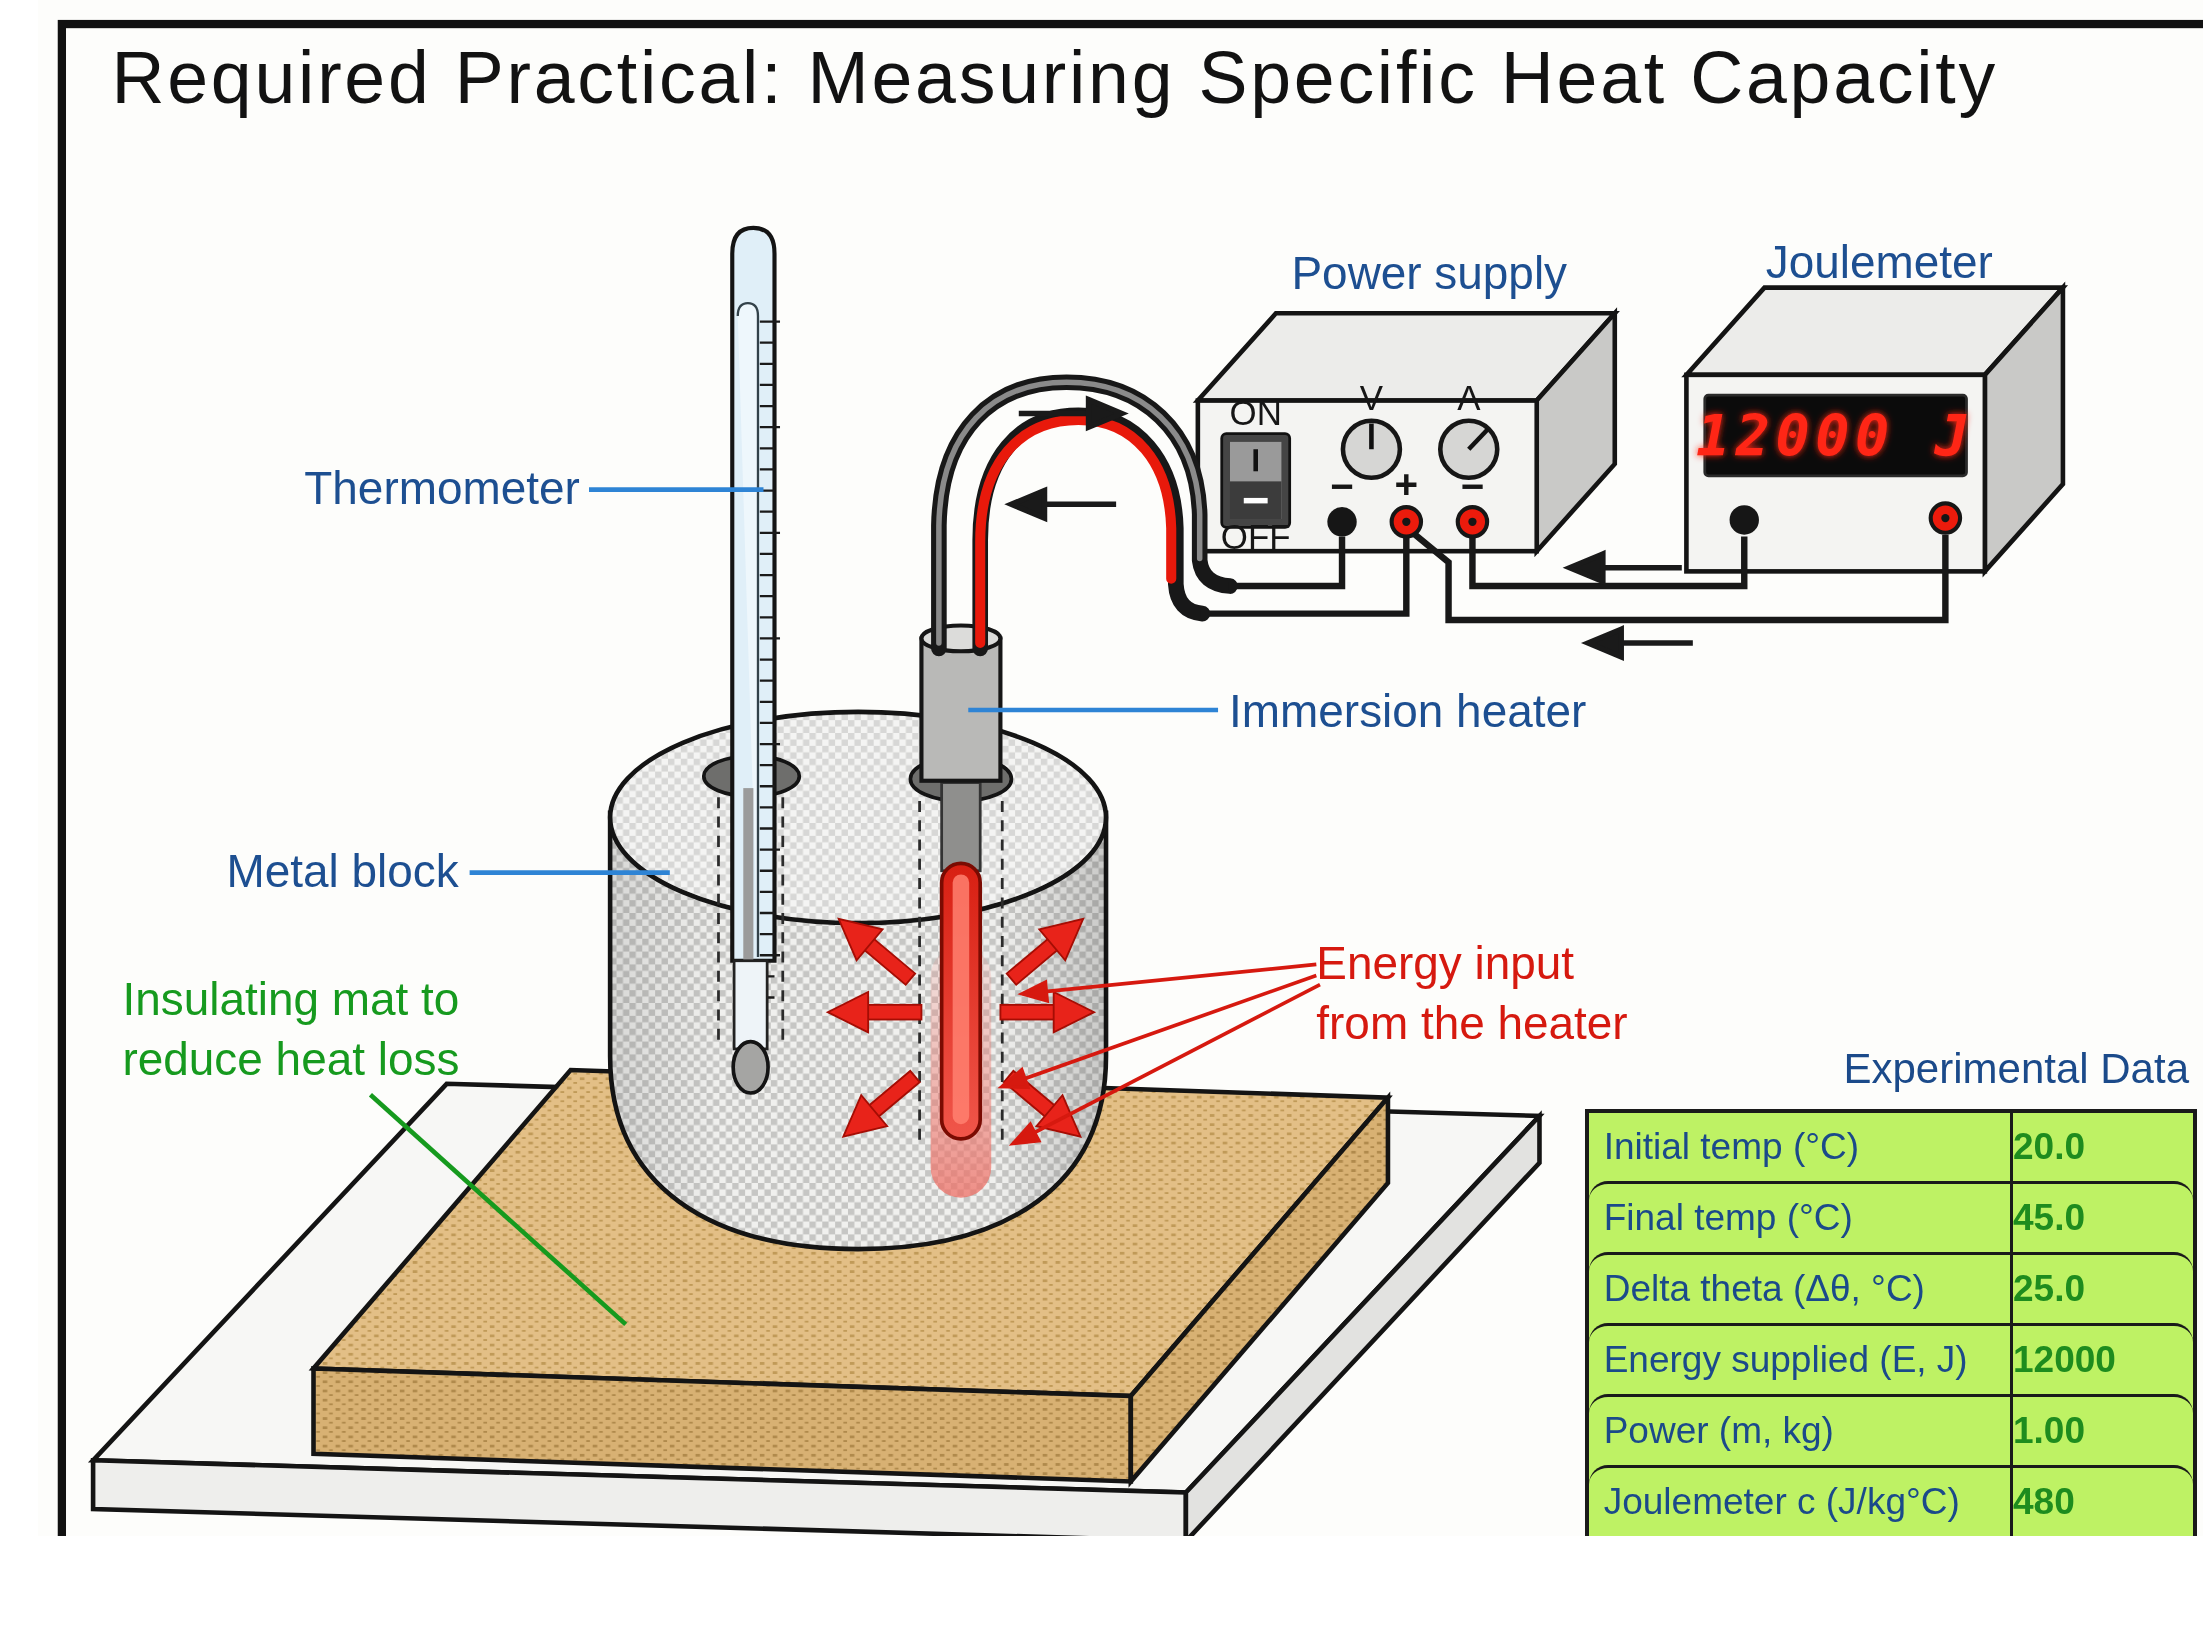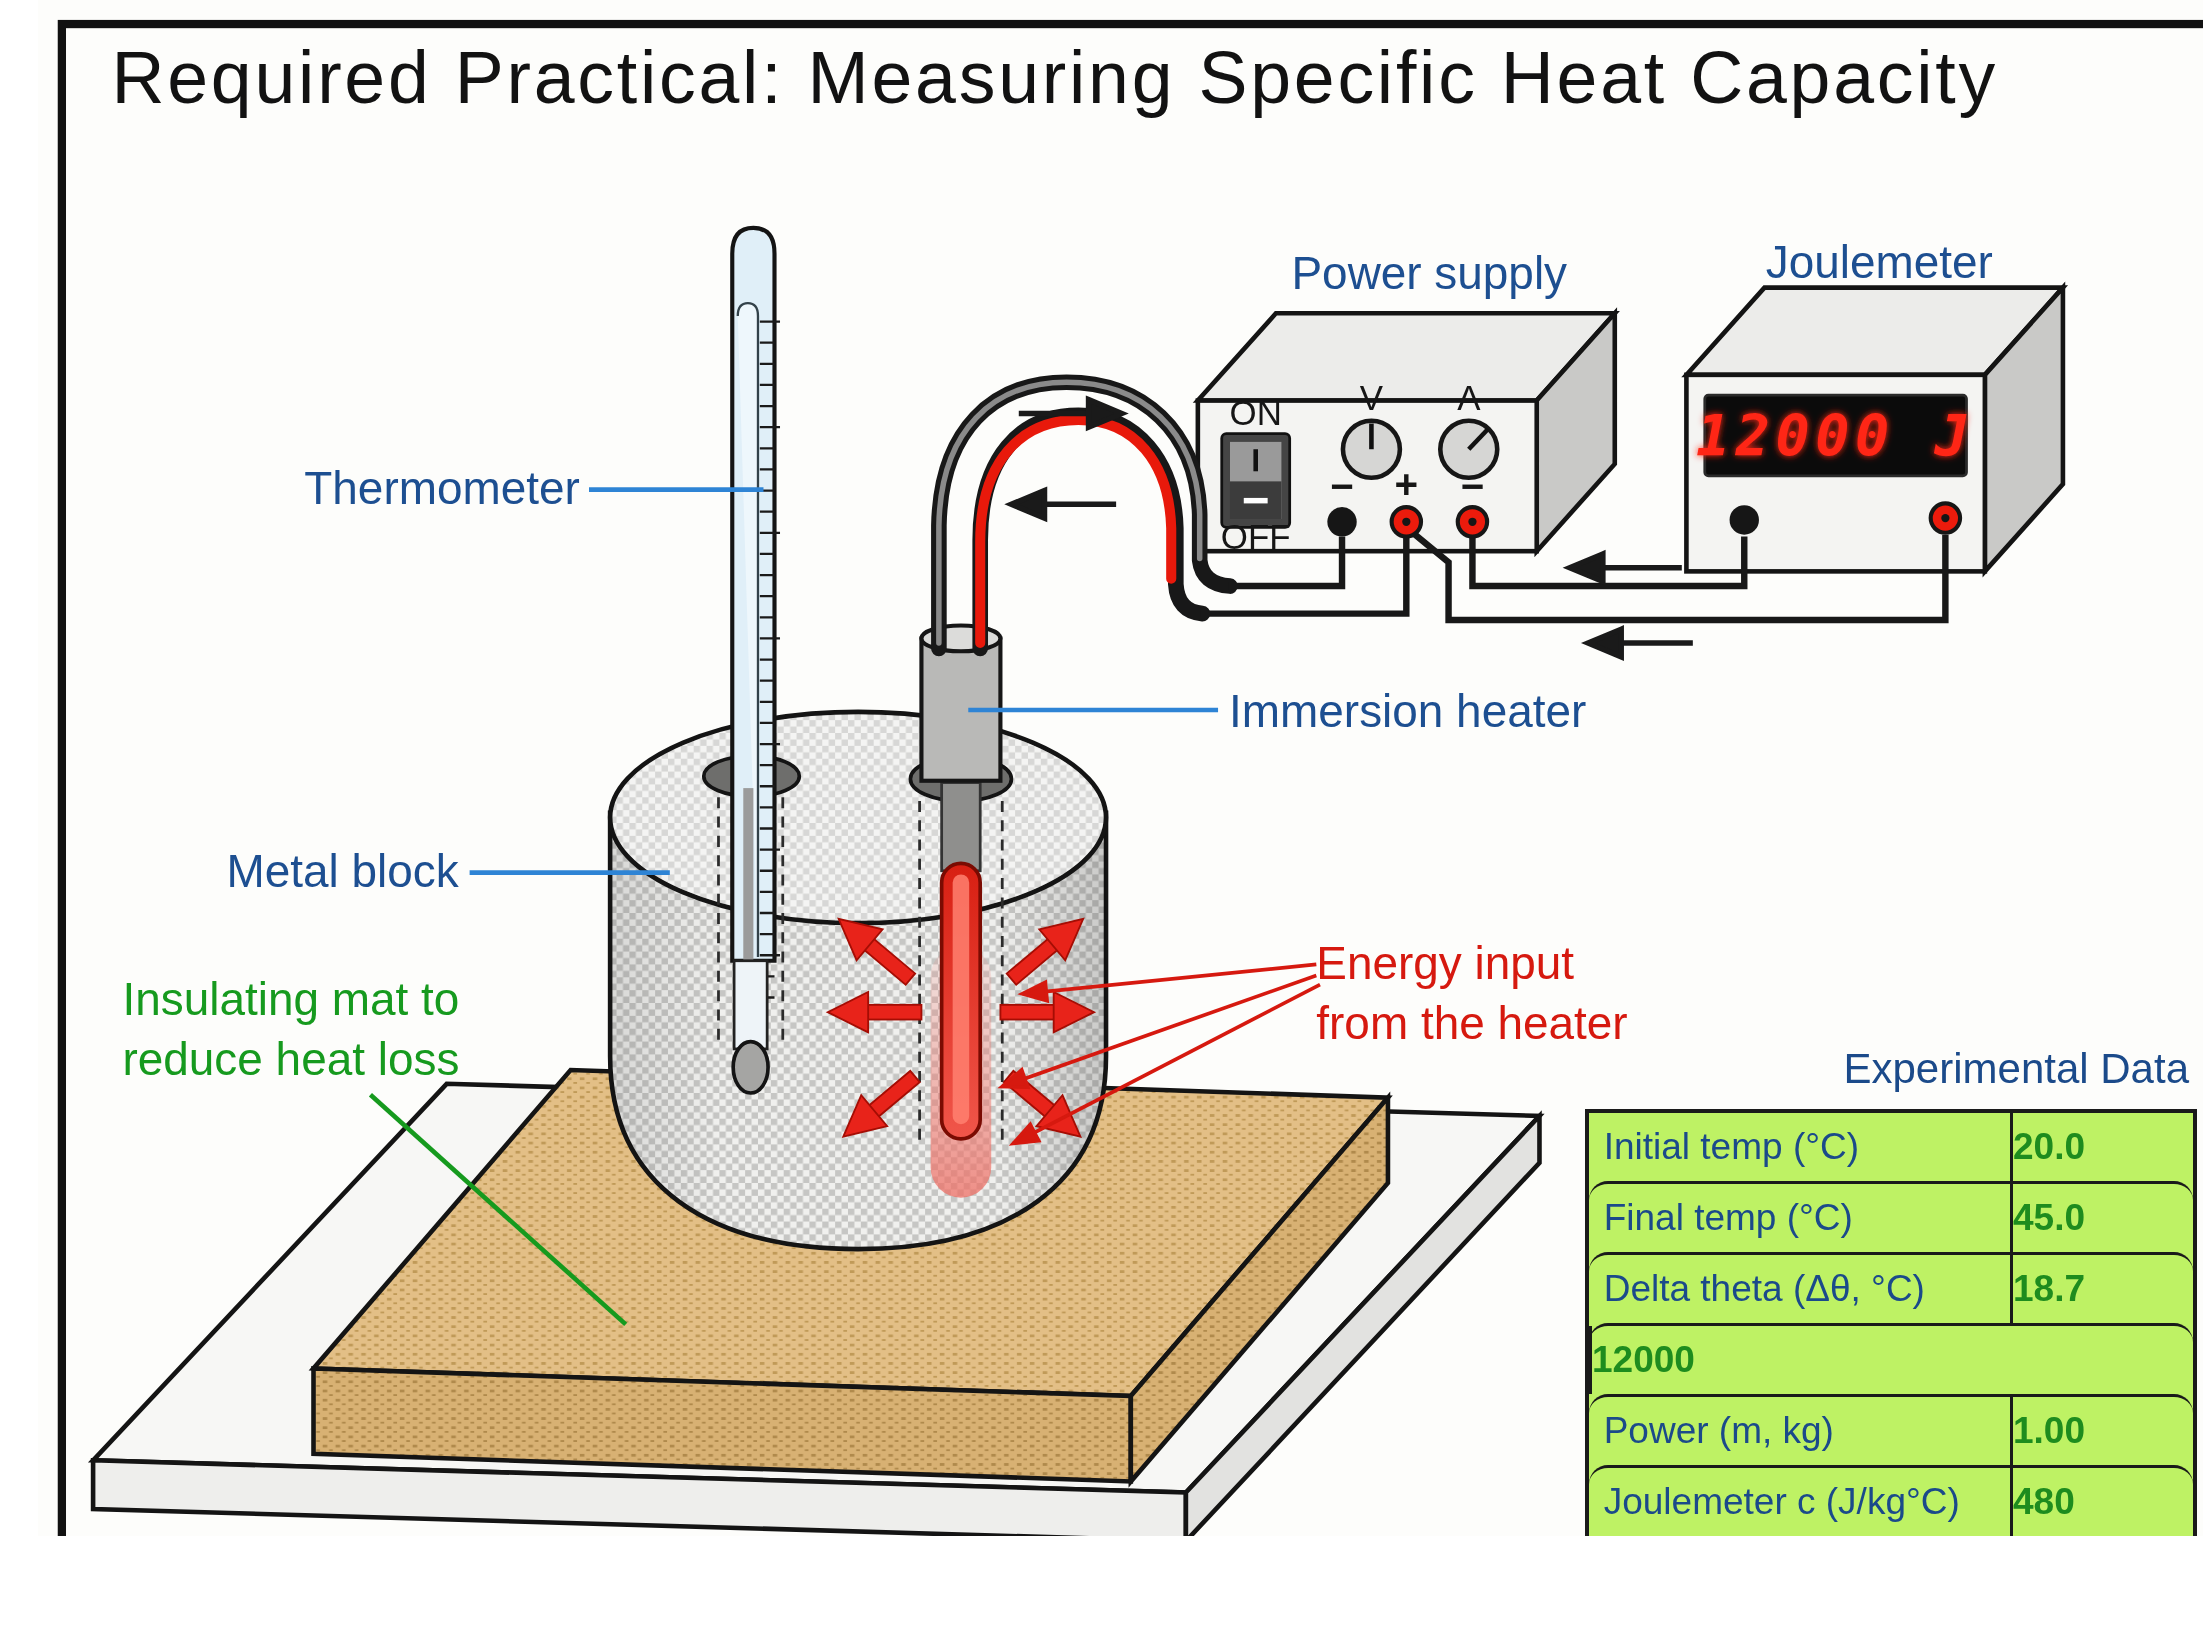--- a/index.html
+++ b/index.html
@@ -245,23 +245,24 @@
     <div class="drow">
       <div class="dlabel">Initial temp (°C)</div>
       <div class="dvalue">20.0</div>
     </div>
     <div class="drow">
       <div class="dlabel">Final temp (°C)</div>
       <div class="dvalue">45.0</div>
     </div>
     <div class="drow">
       <div class="dlabel">Delta theta (Δθ, °C)</div>
-      <div class="dvalue">18.7</div>
-    </div>
-    <div class="drow">
+      <div class="dvalue">25.0</div>
+    </div>
+    <div class="drow">
+      <div class="dlabel">Energy supplied (E, J)</div>
       <div class="dvalue">12000</div>
     </div>
     <div class="drow">
       <div class="dlabel">Power (m, kg)</div>
       <div class="dvalue">1.00</div>
     </div>
     <div class="drow">
       <div class="dlabel">Joulemeter c (J/kg°C)</div>
       <div class="dvalue">480</div>
     </div>

